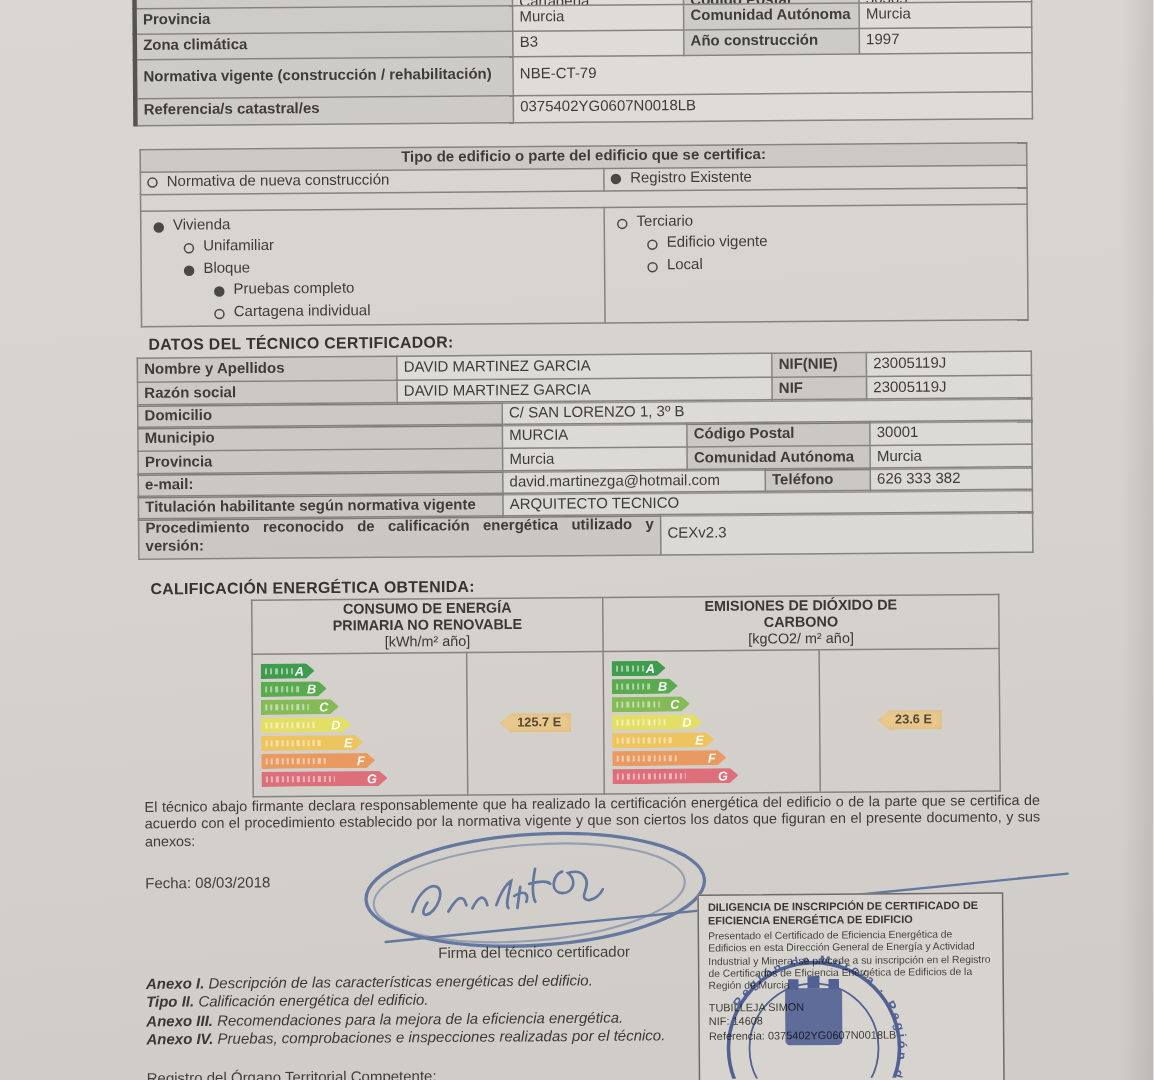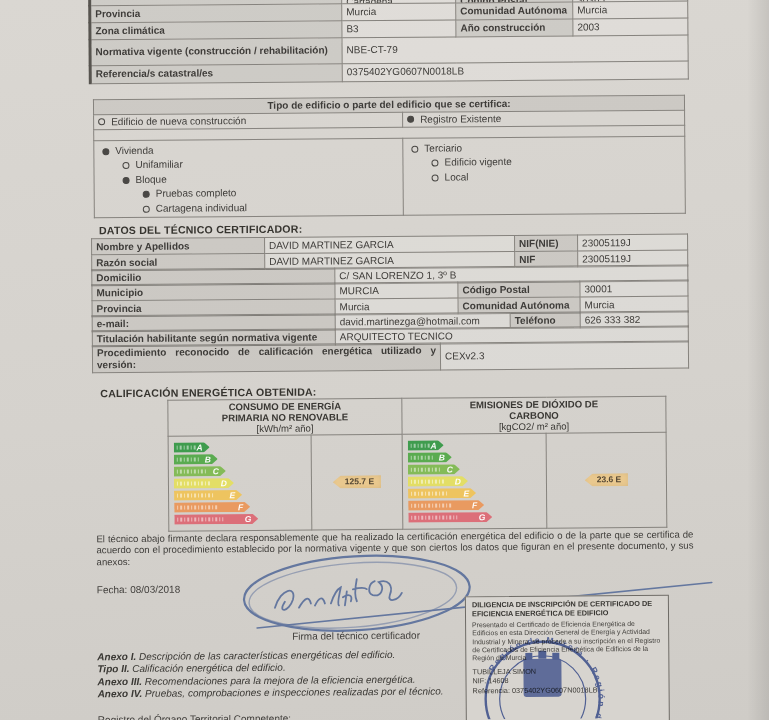--- a/index.html
+++ b/index.html
@@ -77,21 +77,21 @@
     <tr style="height:17px">
       <td class="lab">Provincia</td>
       <td class="val">Murcia</td>
       <td class="lab">Comunidad Autónoma</td>
       <td class="val">Murcia</td>
     </tr>
     <tr style="height:17px">
       <td class="lab">Zona climática</td>
       <td class="val">B3</td>
       <td class="lab">Año construcción</td>
-      <td class="val">2003</td>
+      <td class="val">1997</td>
     </tr>
     <tr style="height:26px">
       <td class="lab" style="text-align:justify">Normativa vigente (construcción / rehabilitación)</td>
       <td class="val" colspan="3">NBE-CT-79</td>
     </tr>
     <tr style="height:18px">
       <td class="lab">Referencia/s catastral/es</td>
       <td class="val" colspan="3">0375402YG0607N0018LB</td>
     </tr>
   </tbody>
@@ -103,21 +103,21 @@
         <col style="width:282px">
       </colgroup>
     <tbody>
         <tr style="height:14px">
       <td class="hdr" colspan="2">Tipo de edificio o parte del edificio que se certifica:</td>
     </tr>
     <tr style="height:15px">
       <td>
         <span class="opt">
               <span class="b empty"></span>
-              <span>Edificio de nueva construcción</span>
+              <span>Normativa de nueva construcción</span>
             </span>
       </td>
       <td>
         <span class="opt">
               <span class="b filled"></span>
               <span>Registro Existente</span>
             </span>
       </td>
     </tr>
     <tr style="height:11px">

